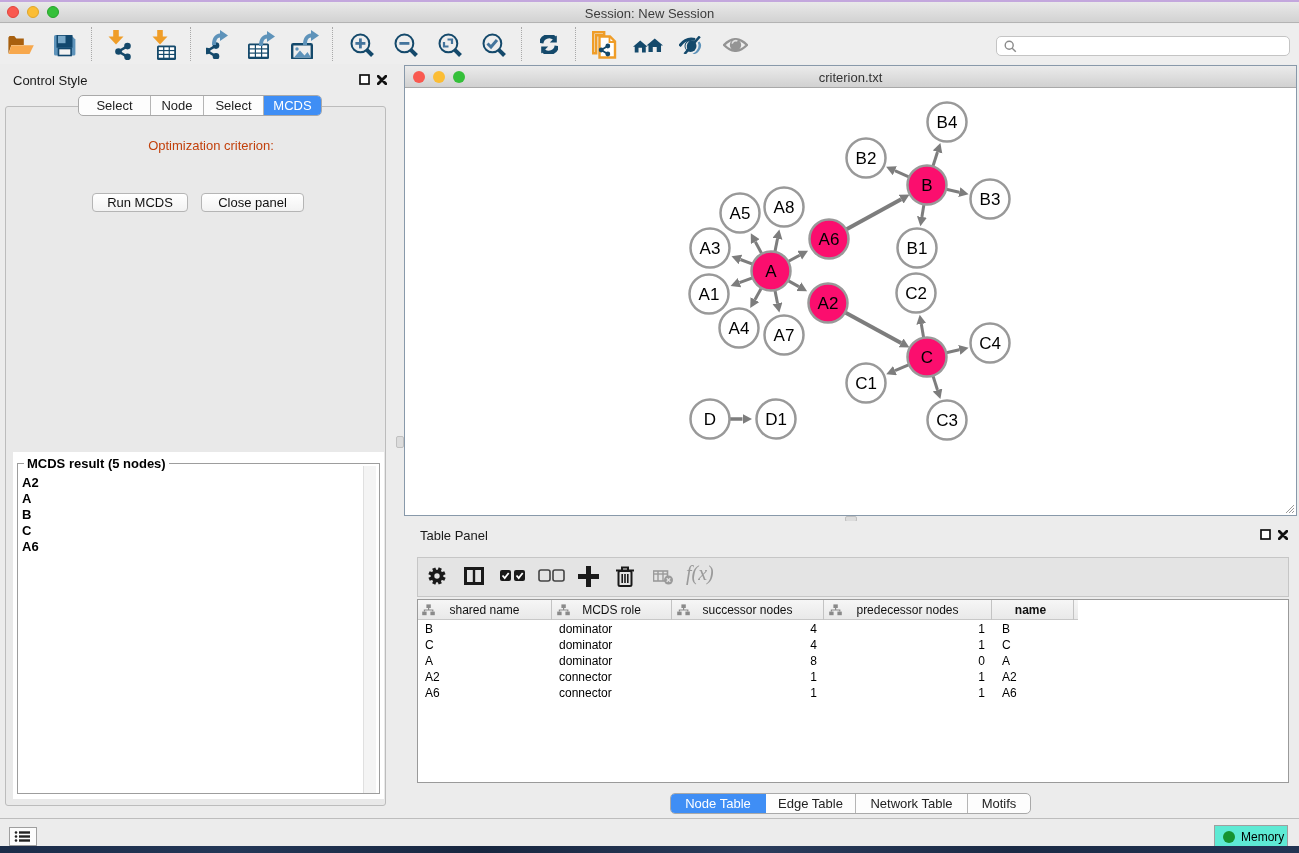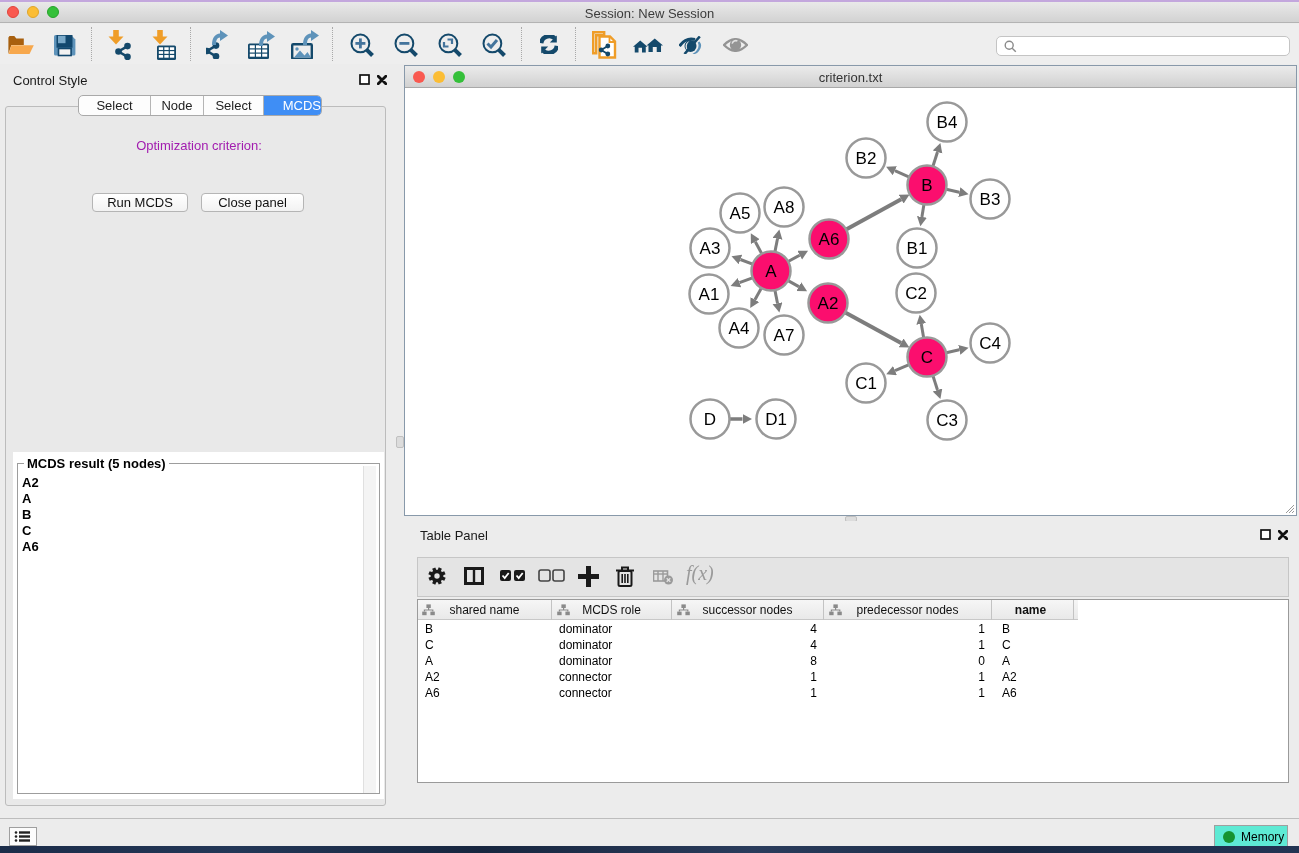--- a/index.html
+++ b/index.html
@@ -17,22 +17,22 @@
 #titletext { left:0; top:4px; width:1299px; text-align:center; font-size:13px; color:#3c3c3c; }
 #toolbar { left:0; top:22px; width:1299px; height:40px; background:#eeeeee; }
 .sep { position:absolute; top:3px; height:34px; width:0; border-left:1px dotted #a9a9a9; }
 #searchbox { left:996px; top:12px; width:294px; height:20px; background:#fff; border:1px solid #c4c4c4; border-radius:5px; }
 
 #cp { left:0; top:62px; width:390px; height:754px; background:#ececec; }
 #cp-title { left:13px; top:9px; font-size:13px; color:#1a1a1a; }
 #cp-box { left:5px; top:42px; width:381px; height:700px; border:1px solid #bcbcbc; border-radius:3px; background:#e9e9e9; }
 #tabs { left:78px; top:31px; height:21px; display:flex; border:1px solid #a9a9a9; border-radius:5px; overflow:hidden; background:#fdfdfd; }
 #tabs div { font-size:13px; color:#222; text-align:center; line-height:19px; border-right:1px solid #b5b5b5; padding:0; }
-#tabs div:last-child { border-right:none; background:#3f8ef5; color:#fff;text-align:right; }
-#opt-label { left:4px; top:74px; width:390px; text-align:center; font-size:13px; color:#a21caf; }
+#tabs div:last-child { border-right:none; background:#3f8ef5; color:#fff; }
+#opt-label { left:16px; top:74px; width:390px; text-align:center; font-size:13px; color:#c2410c; }
 #dropdown { left:43px; top:96px; width:311px; height:21px; background:#fff; border:1px solid #b9b9b9; border-radius:4px; font-size:13px; color:#111; line-height:19px; padding-left:9px; }
 #dd-btn { position:absolute; right:-1px; top:-1px; width:22px; height:21px; border-radius:4px 4px 4px 4px; background:linear-gradient(#6aabf8,#2d7df0); }
 .btn { position:absolute; height:19px; background:linear-gradient(#ffffff,#f2f2f2); border:1px solid #b5b5b5; border-radius:4px; font-size:13px; color:#111; text-align:center; line-height:17px; }
 #btn-run { left:92px; top:129px; width:96px; }
 #btn-close { left:201px; top:129px; width:103px; }
 #listwrap { left:13px; top:388px; width:371px; height:347px; background:#ffffff;font-weight:bold; }
 #fieldset { position:absolute; left:4px; top:11px; width:363px; height:331px; border:1px solid #9d9d9d; }
 #fieldset-legend { position:absolute; left:6px; top:-8px; background:#fff; padding:0 3px; font-size:13px; color:#000; }
 #mcds-items { position:absolute; left:4px; top:11px; font-size:13px; color:#000; line-height:16px; }
 #vscroll { position:absolute; right:3px; top:2px; width:13px; height:327px; background:#f4f4f4; border-left:1px solid #e0e0e0; }
@@ -433,20 +433,26 @@
         <div class="trow" style="left:141px; top:69px;">connector</div>
         <div class="trow" style="left:254px; top:69px; width:145px; text-align:right;">1</div>
         <div class="trow" style="left:406px; top:69px; width:161px; text-align:right;">1</div>
         <div class="trow" style="left:584px; top:69px;">A2</div>
         <div class="trow" style="left:7px; top:85px;">A6</div>
         <div class="trow" style="left:141px; top:85px;">connector</div>
         <div class="trow" style="left:254px; top:85px; width:145px; text-align:right;">1</div>
         <div class="trow" style="left:406px; top:85px; width:161px; text-align:right;">1</div>
         <div class="trow" style="left:584px; top:85px;">A6</div>
     </div>
+    <div class="abs" id="tp-tabs">
+      <div style="width:95px;">Node Table</div>
+      <div style="width:90px;">Edge Table</div>
+      <div style="width:112px;">Network Table</div>
+      <div style="width:62px;">Motifs</div>
+    </div>
   </div>
 
   <div class="abs" id="statusbar">
     <div class="abs" id="listbtn">
       <svg width="26" height="17" viewBox="0 0 26 17">
         <g fill="#222">
             <circle cx="6" cy="4.5" r="1.3"></circle>
             <circle cx="6" cy="8.5" r="1.3"></circle>
             <circle cx="6" cy="12.5" r="1.3"></circle>
         <rect x="9" y="3.3" width="11" height="2.4"></rect>

